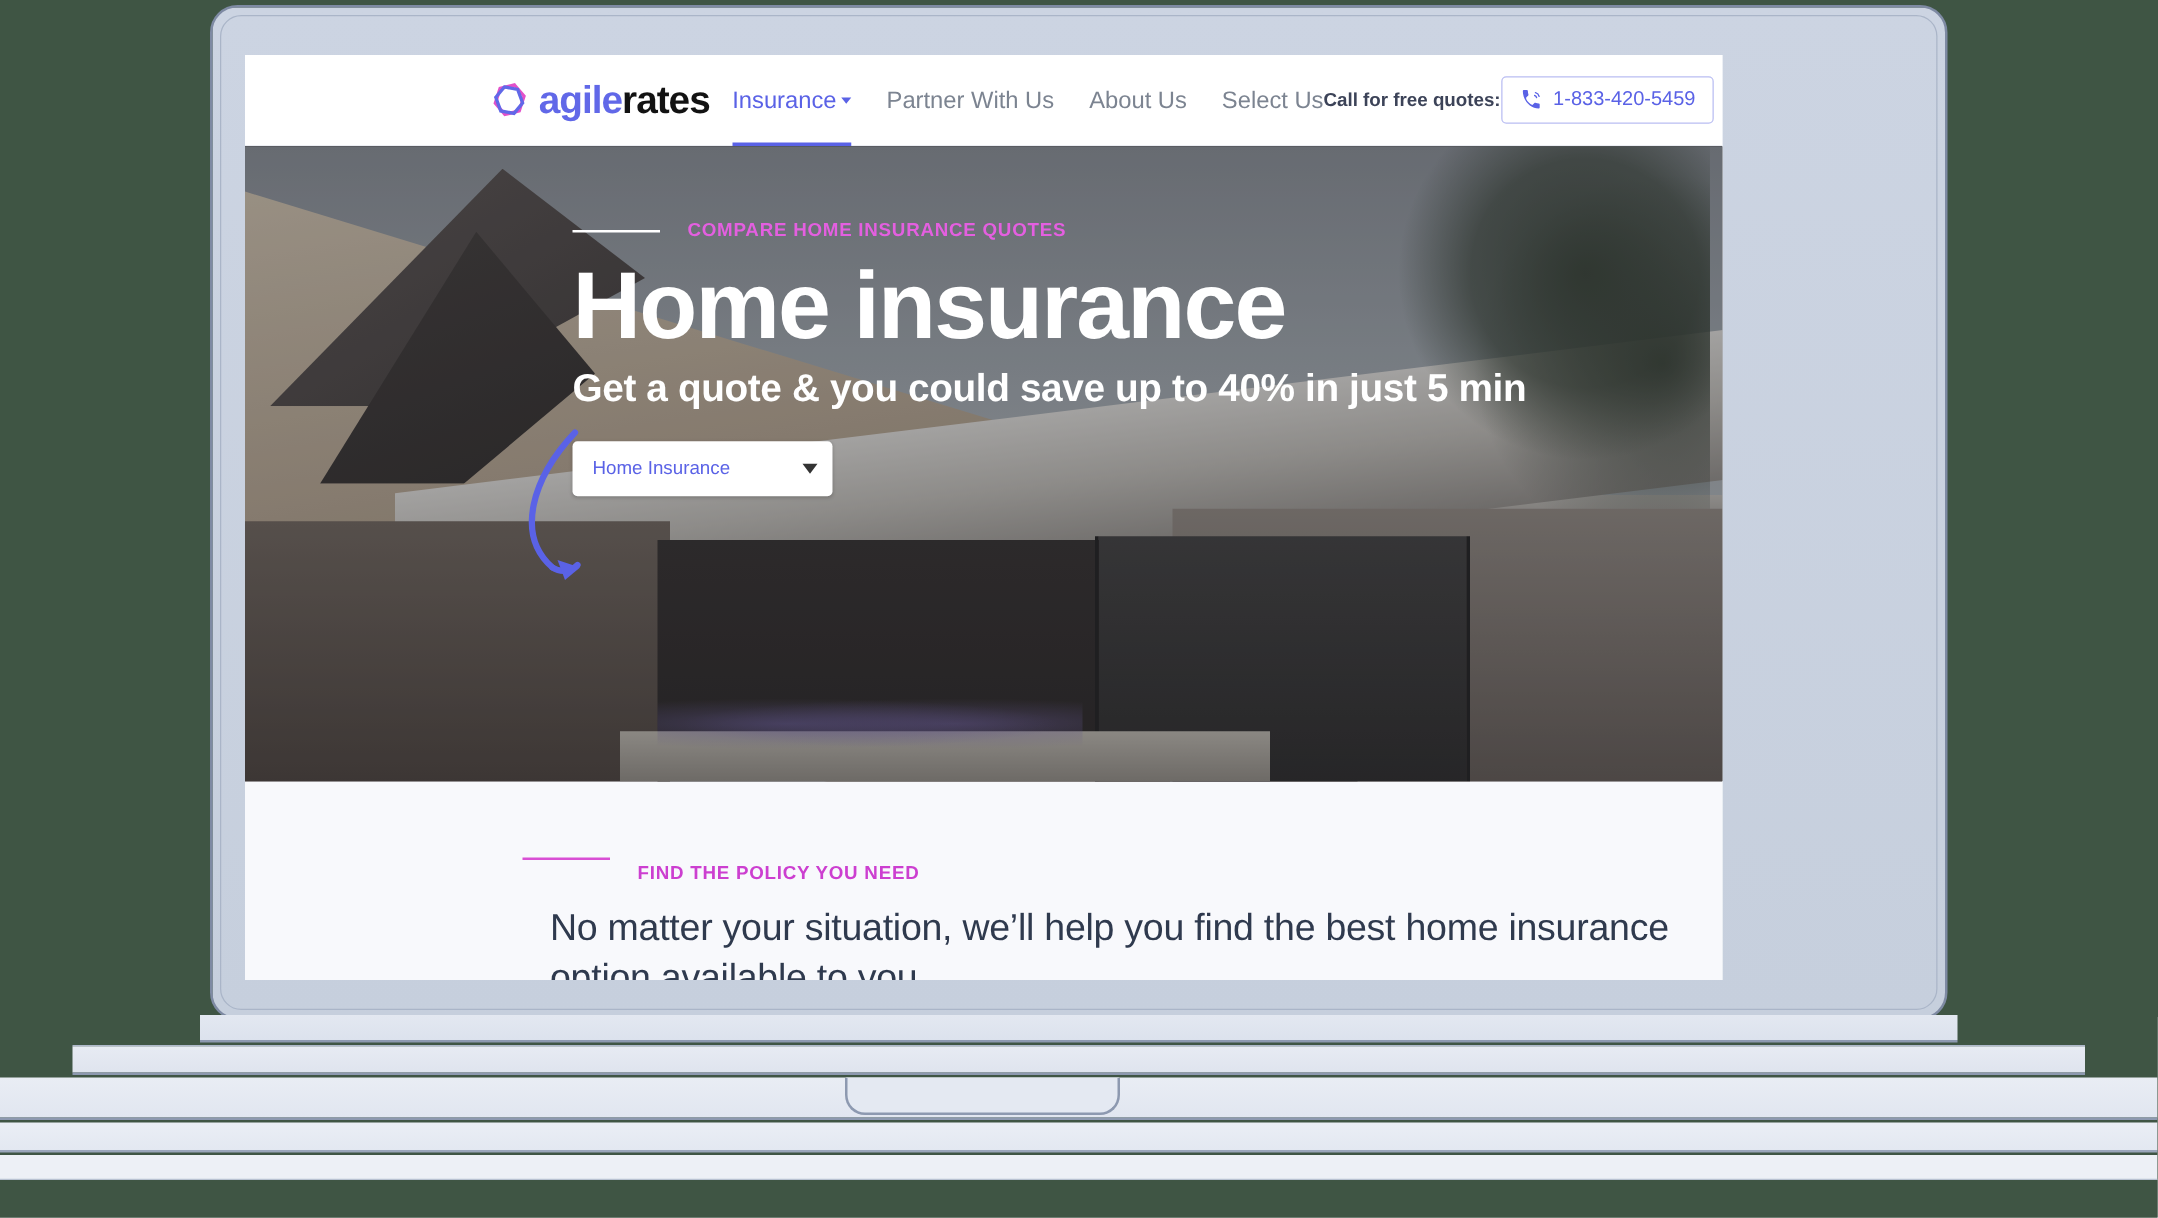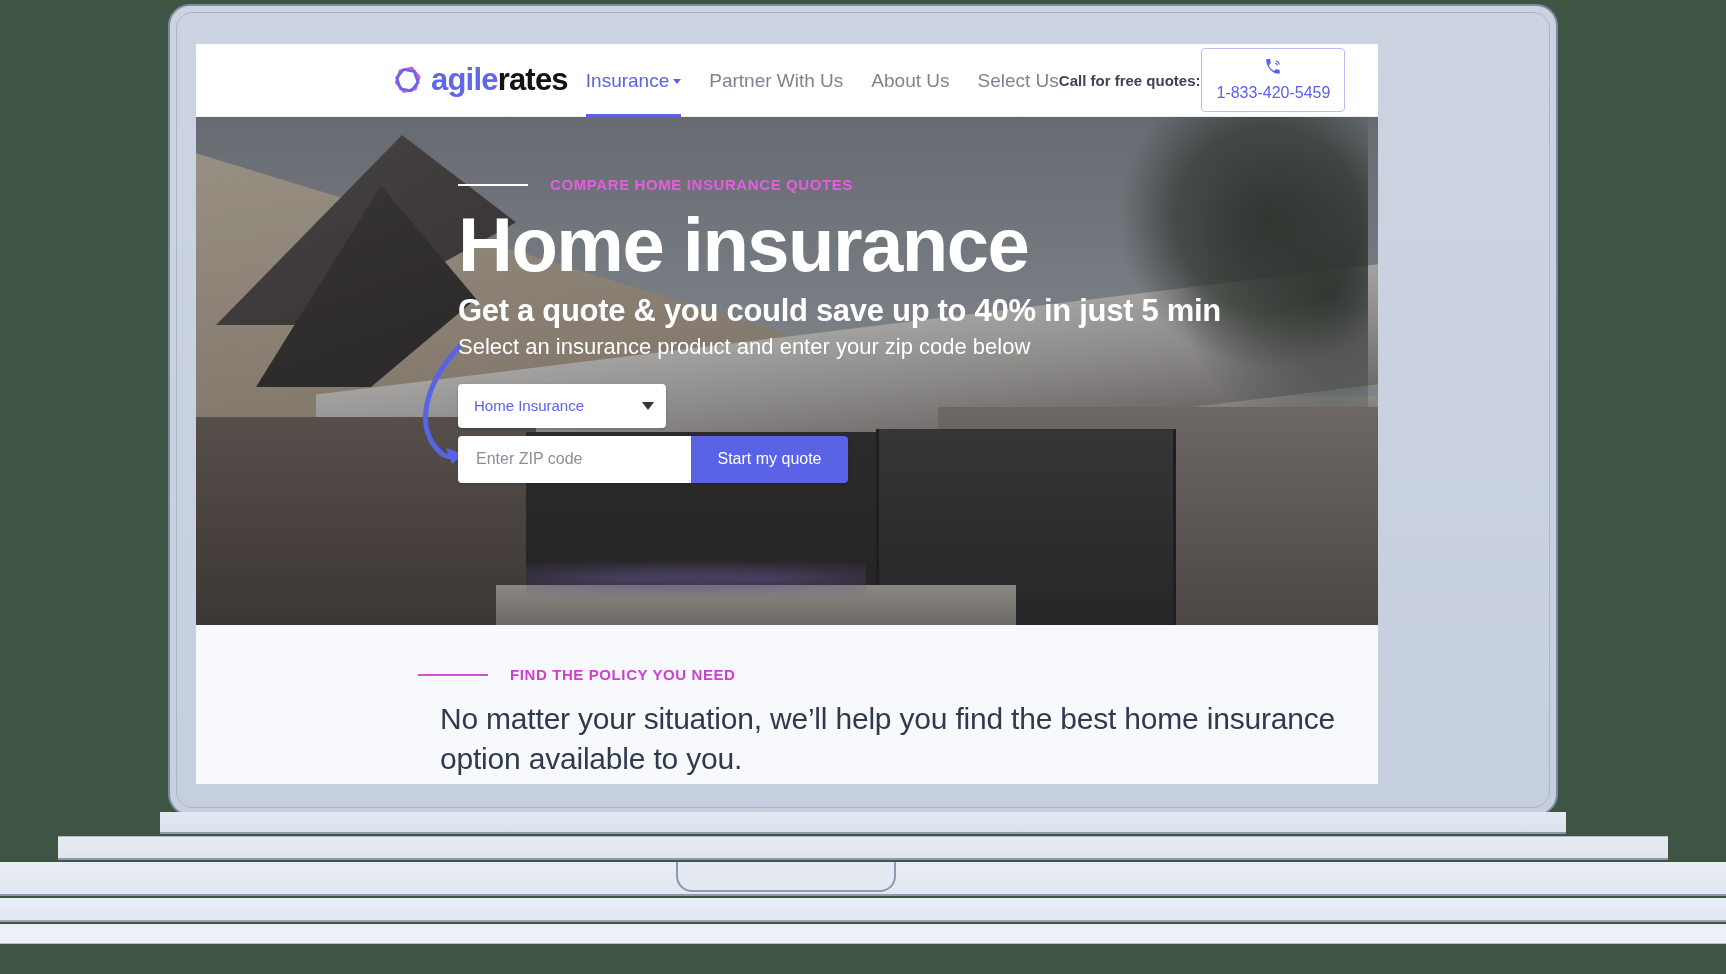--- a/index.html
+++ b/index.html
@@ -85,21 +85,21 @@
   .caret {
     display: inline-block; margin-left: 4px;
     border-left: 4px solid transparent; border-right: 4px solid transparent;
     border-top: 5px solid #5a62e6; vertical-align: middle;
   }
   .header-right { margin-left: auto; margin-right: 52px; display: flex; align-items: center; }
   .call-label { font-size: 15px; font-weight: 700; color: #3c4358; margin-right: 1px; white-space: nowrap; }
   .phone-btn {
     display: flex; align-items: center; gap: 8px;
     border: 1px solid #b9bdf2; border-radius: 4px;
-    padding: 9px 14px; background: #fff; cursor: pointer; flex-direction: column;
+    padding: 9px 14px; background: #fff; cursor: pointer;
   }
   .phone-num { font-size: 16px; color: #5a62e6; font-weight: 400; white-space: nowrap; }
 
   
   .hero {
     position: relative; height: 508px; width: 100%;
     overflow: hidden; background: #000000;
   }
   .hero-photo { position: absolute; inset: 0; }
   .sky { position: absolute; left:0; top:0; width:100%; height:58%;
@@ -193,21 +193,21 @@
   .cta-btn {
     width: 157px; background: #5a62e6; color: #fff; border: none;
     font-size: 16px; cursor: pointer; font-family: "Liberation Sans", sans-serif;
   }
   .arrow-svg { position: absolute; left: 206px; top: 225px; pointer-events: none; }
 
   
   .section { background: #f8f9fc; height: 159px; padding-left: 222px; padding-top: 41px; }
   .sec-eyebrow-row { display: flex; align-items: center; }
   .sec-eyebrow-line { width: 70px; height: 2px; background: #d94fd4; margin-right: 22px; }
-  .sec-eyebrow-text { color: #cc3fd0; font-size: 15px; font-weight: 700; letter-spacing: 0.6px; }
+  .sec-eyebrow-text { color: #cc3fd0; font-size: 15px; font-weight: 700; letter-spacing: 0.6px; margin-top: 24px; }
   .sec-head {
     margin-top: 16px; font-size: 30px; color: #2f3a4e; line-height: 1.32;
     max-width: 900px; letter-spacing: -0.2px; margin-left: 22px;
   }
 </style>
 </head>
 <body>
 
 <div id="stage">
 
@@ -278,30 +278,25 @@
         <path d="M62 112 L 44 106 L 50 122 Z" fill="#5a62e6"></path>
       </svg>
 
       <div class="hero-content">
         <div class="eyebrow-row">
           <span class="eyebrow-line"></span>
           <span class="eyebrow-text">COMPARE HOME INSURANCE QUOTES</span>
         </div>
         <h1 class="hero-h1">Home insurance</h1>
         <div class="hero-h2">Get a quote &amp; you could save up to 40% in just 5 min</div>
-        <div class="hero-sub">Select an insurance product and enter your zip code below</div>
 
         <div class="form-wrap">
           <div class="select-box">
             <span class="select-value">Home Insurance</span>
             <span class="select-arrow"></span>
-          </div>
-          <div class="zip-row">
-            <input class="zip-input" type="text" placeholder="Enter ZIP code" value="" style="">
-            <button class="cta-btn">Start my quote</button>
           </div>
         </div>
       </div>
     </div>
 
     <div class="section">
       <div class="sec-eyebrow-row">
         <span class="sec-eyebrow-line"></span>
         <span class="sec-eyebrow-text">FIND THE POLICY YOU NEED</span>
       </div>

